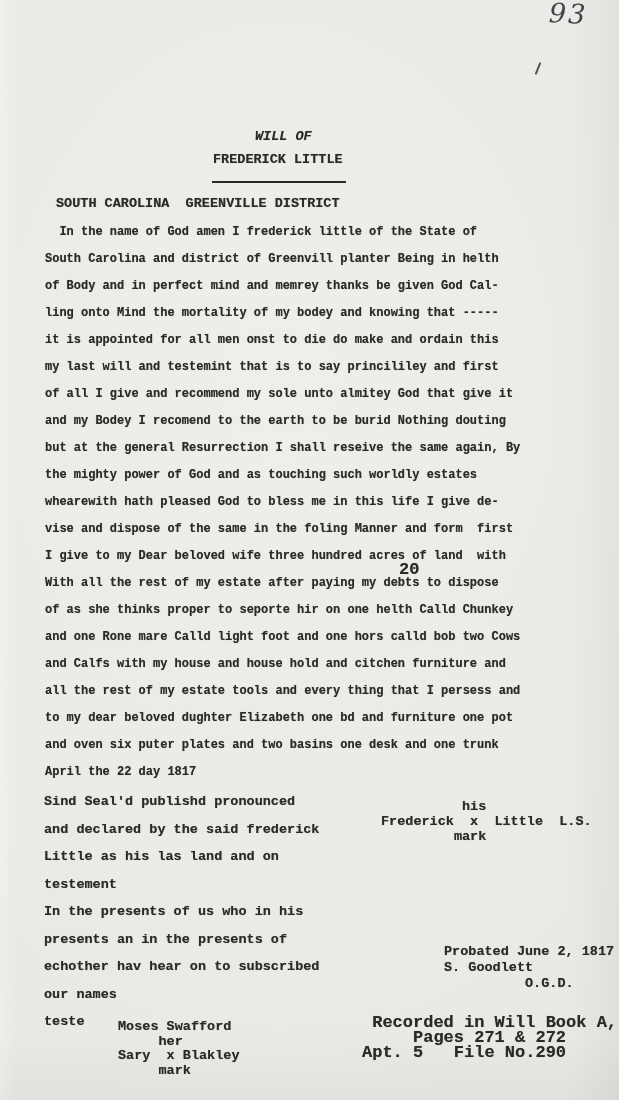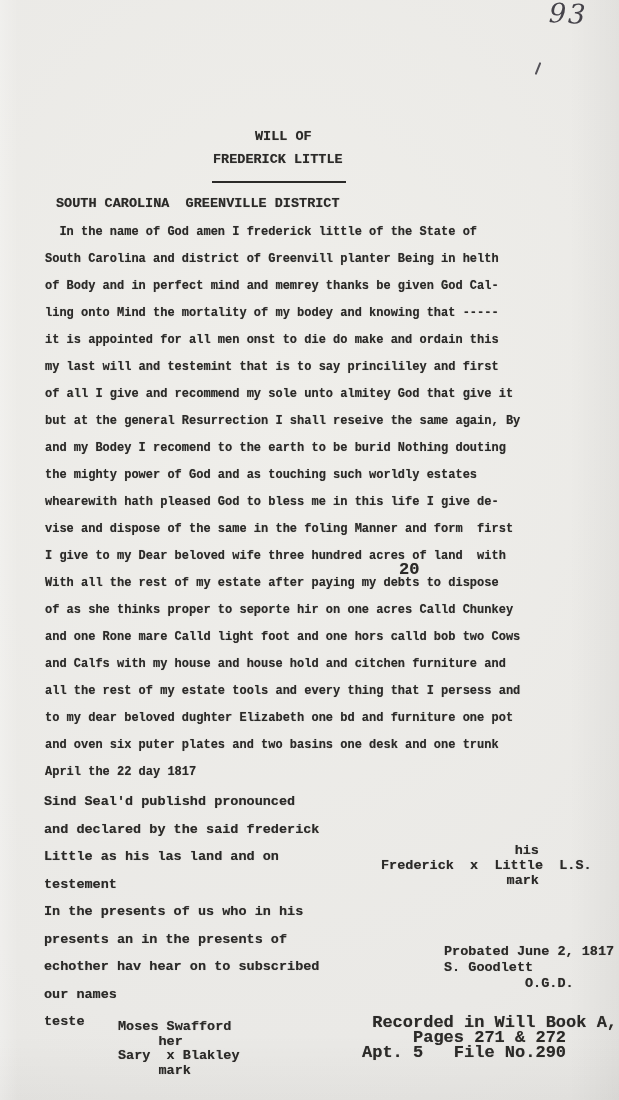--- a/index.html
+++ b/index.html
@@ -20,31 +20,31 @@
       linear-gradient(90deg, rgba(255,255,255,0.25) 0px, rgba(255,255,255,0) 18px),
       linear-gradient(90deg, rgba(0,0,0,0) 92%, rgba(0,0,0,0.04) 100%),
       linear-gradient(0deg, rgba(0,0,0,0.03) 0%, rgba(0,0,0,0) 6%);
   }
   .type{
     font-weight:700;
     text-shadow:0 0 0.7px rgba(43,42,40,0.55);
   }
   .abs{position:absolute;}
   .lines div{white-space:pre;}
-  .title-heading{left:255px;top:129px;font-size:13.5px;}
+  .title-heading{left:255px;top:129px;font-size:13.5px;font-style:italic;}
   .title-name{
     left:212px;top:152px;font-size:13.5px;
     border-bottom:2px solid #2b2a28;padding:0 3px 14px 1px;
   }
   .jurisdiction{left:56px;top:196px;font-size:13.5px;white-space:pre;}
   .body-block{left:45px;top:219px;font-size:12px;line-height:27px;}
   .interlineation{left:399px;top:560px;font-size:17px;}
   .attestation-block{left:44px;top:788px;font-size:13.5px;line-height:27.5px;}
   .witness-block{left:102px;top:1020px;font-size:13.5px;line-height:14.5px;margin-left:16px;}
-  .signature-block{left:381px;top:844px;font-size:13.5px;line-height:14.8px;text-align:center;}
+  .signature-block{left:381px;top:800px;font-size:13.5px;line-height:14.8px;}
   .probate-block{left:444px;top:944px;font-size:13.5px;line-height:16px;}
   .recording-block{left:362px;top:1015px;font-size:17px;line-height:15px;}
   .page-number{
     left:549px;top:-2px;
     font-family:"DejaVu Serif","Liberation Serif",serif;
     font-style:italic;font-weight:400;
     font-size:27px;color:#45434a;
     letter-spacing:2px;
     transform:rotate(3deg);
   }
@@ -70,28 +70,28 @@
   <div class="abs type jurisdiction">SOUTH CAROLINA  GREENVILLE DISTRICT</div>
 
   <div class="abs type lines body-block">
       <div>  In the name of God amen I frederick little of the State of</div>
       <div>South Carolina and district of Greenvill planter Being in helth</div>
       <div>of Body and in perfect mind and memrey thanks be given God Cal-</div>
       <div>ling onto Mind the mortality of my bodey and knowing that -----</div>
       <div>it is appointed for all men onst to die do make and ordain this</div>
       <div>my last will and testemint that is to say princililey and first</div>
       <div>of all I give and recommend my sole unto almitey God that give it</div>
+      <div>and my Bodey I recomend to the earth to be burid Nothing douting</div>
       <div>but at the general Resurrection I shall reseive the same again, By</div>
-      <div>and my Bodey I recomend to the earth to be burid Nothing douting</div>
       <div>the mighty power of God and as touching such worldly estates</div>
       <div>whearewith hath pleased God to bless me in this life I give de-</div>
       <div>vise and dispose of the same in the foling Manner and form  first</div>
       <div>I give to my Dear beloved wife three hundred acres of land  with</div>
       <div>With all the rest of my estate after paying my debts to dispose</div>
-      <div>of as she thinks proper to seporte hir on one acres Calld Chunkey</div>
+      <div>of as she thinks proper to seporte hir on one helth Calld Chunkey</div>
       <div>and one Rone mare Calld light foot and one hors calld bob two Cows</div>
       <div>and Calfs with my house and house hold and citchen furniture and</div>
       <div>all the rest of my estate tools and every thing that I persess and</div>
       <div>to my dear beloved dughter Elizabeth one bd and furniture one pot</div>
       <div>and oven six puter plates and two basins one desk and one trunk</div>
       <div>April the 22 day 1817</div>
     </div>
 
   <div class="abs type interlineation">20</div>
 

